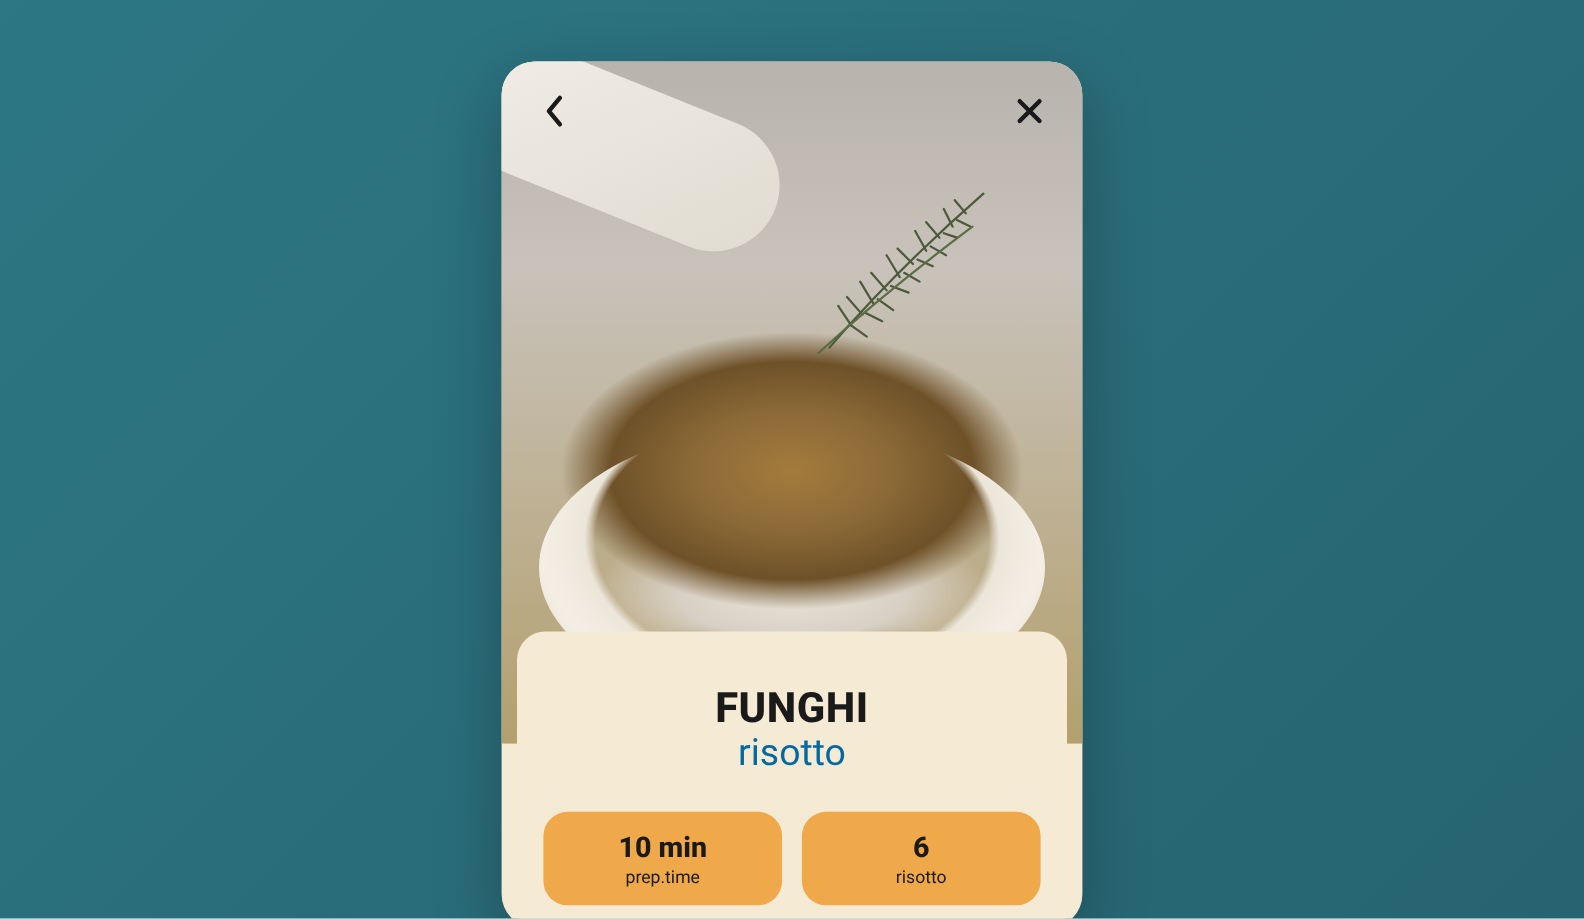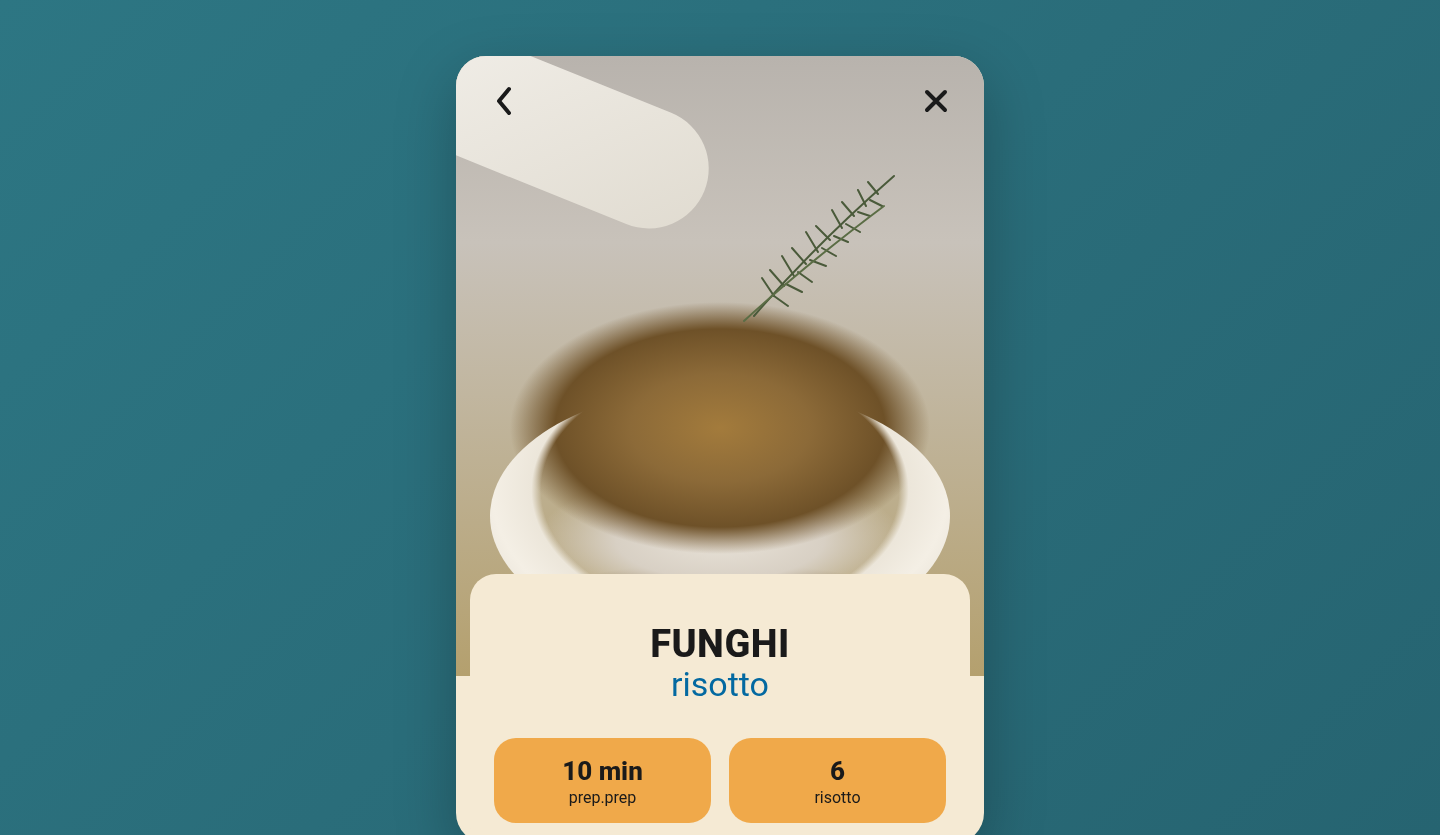--- a/index.html
+++ b/index.html
@@ -143,21 +143,21 @@
     </div>
   </div>
 
   <div class="sheet">
     <div class="title">FUNGHI</div>
     <div class="subtitle">risotto</div>
 
     <div class="stats">
       <div class="stat">
         <div class="stat-value">10 min</div>
-        <div class="stat-label">prep.prep</div>
+        <div class="stat-label">prep.time</div>
       </div>
       <div class="stat">
         <div class="stat-value">6</div>
         <div class="stat-label">risotto</div>
       </div>
     </div>
   </div>
 
 </div>
 

